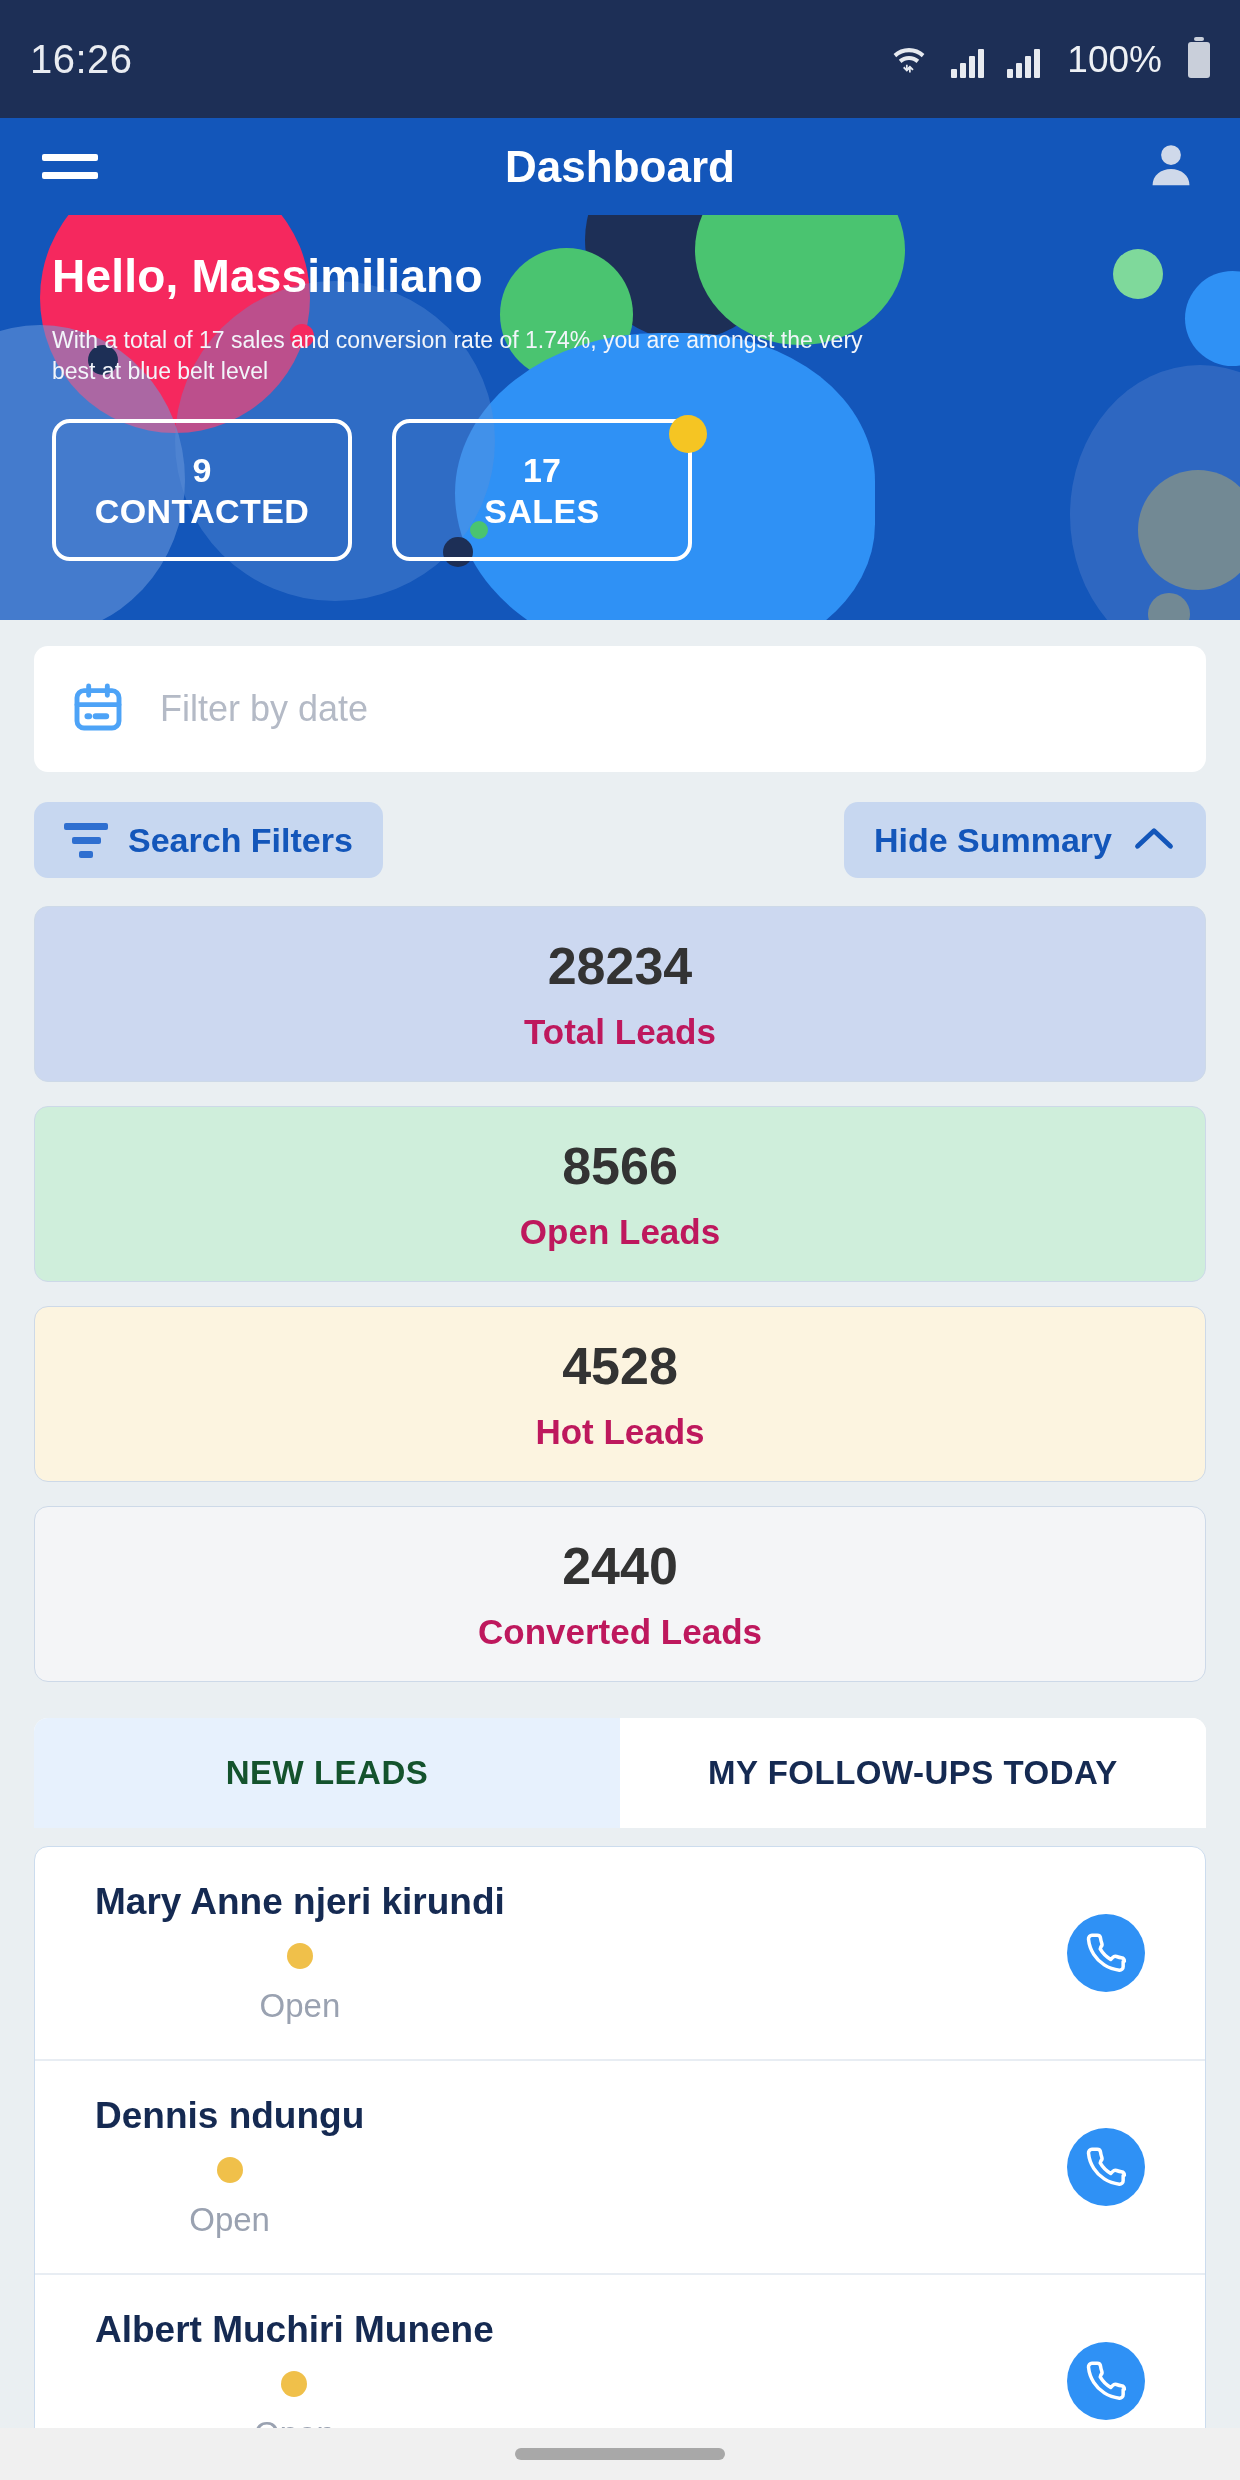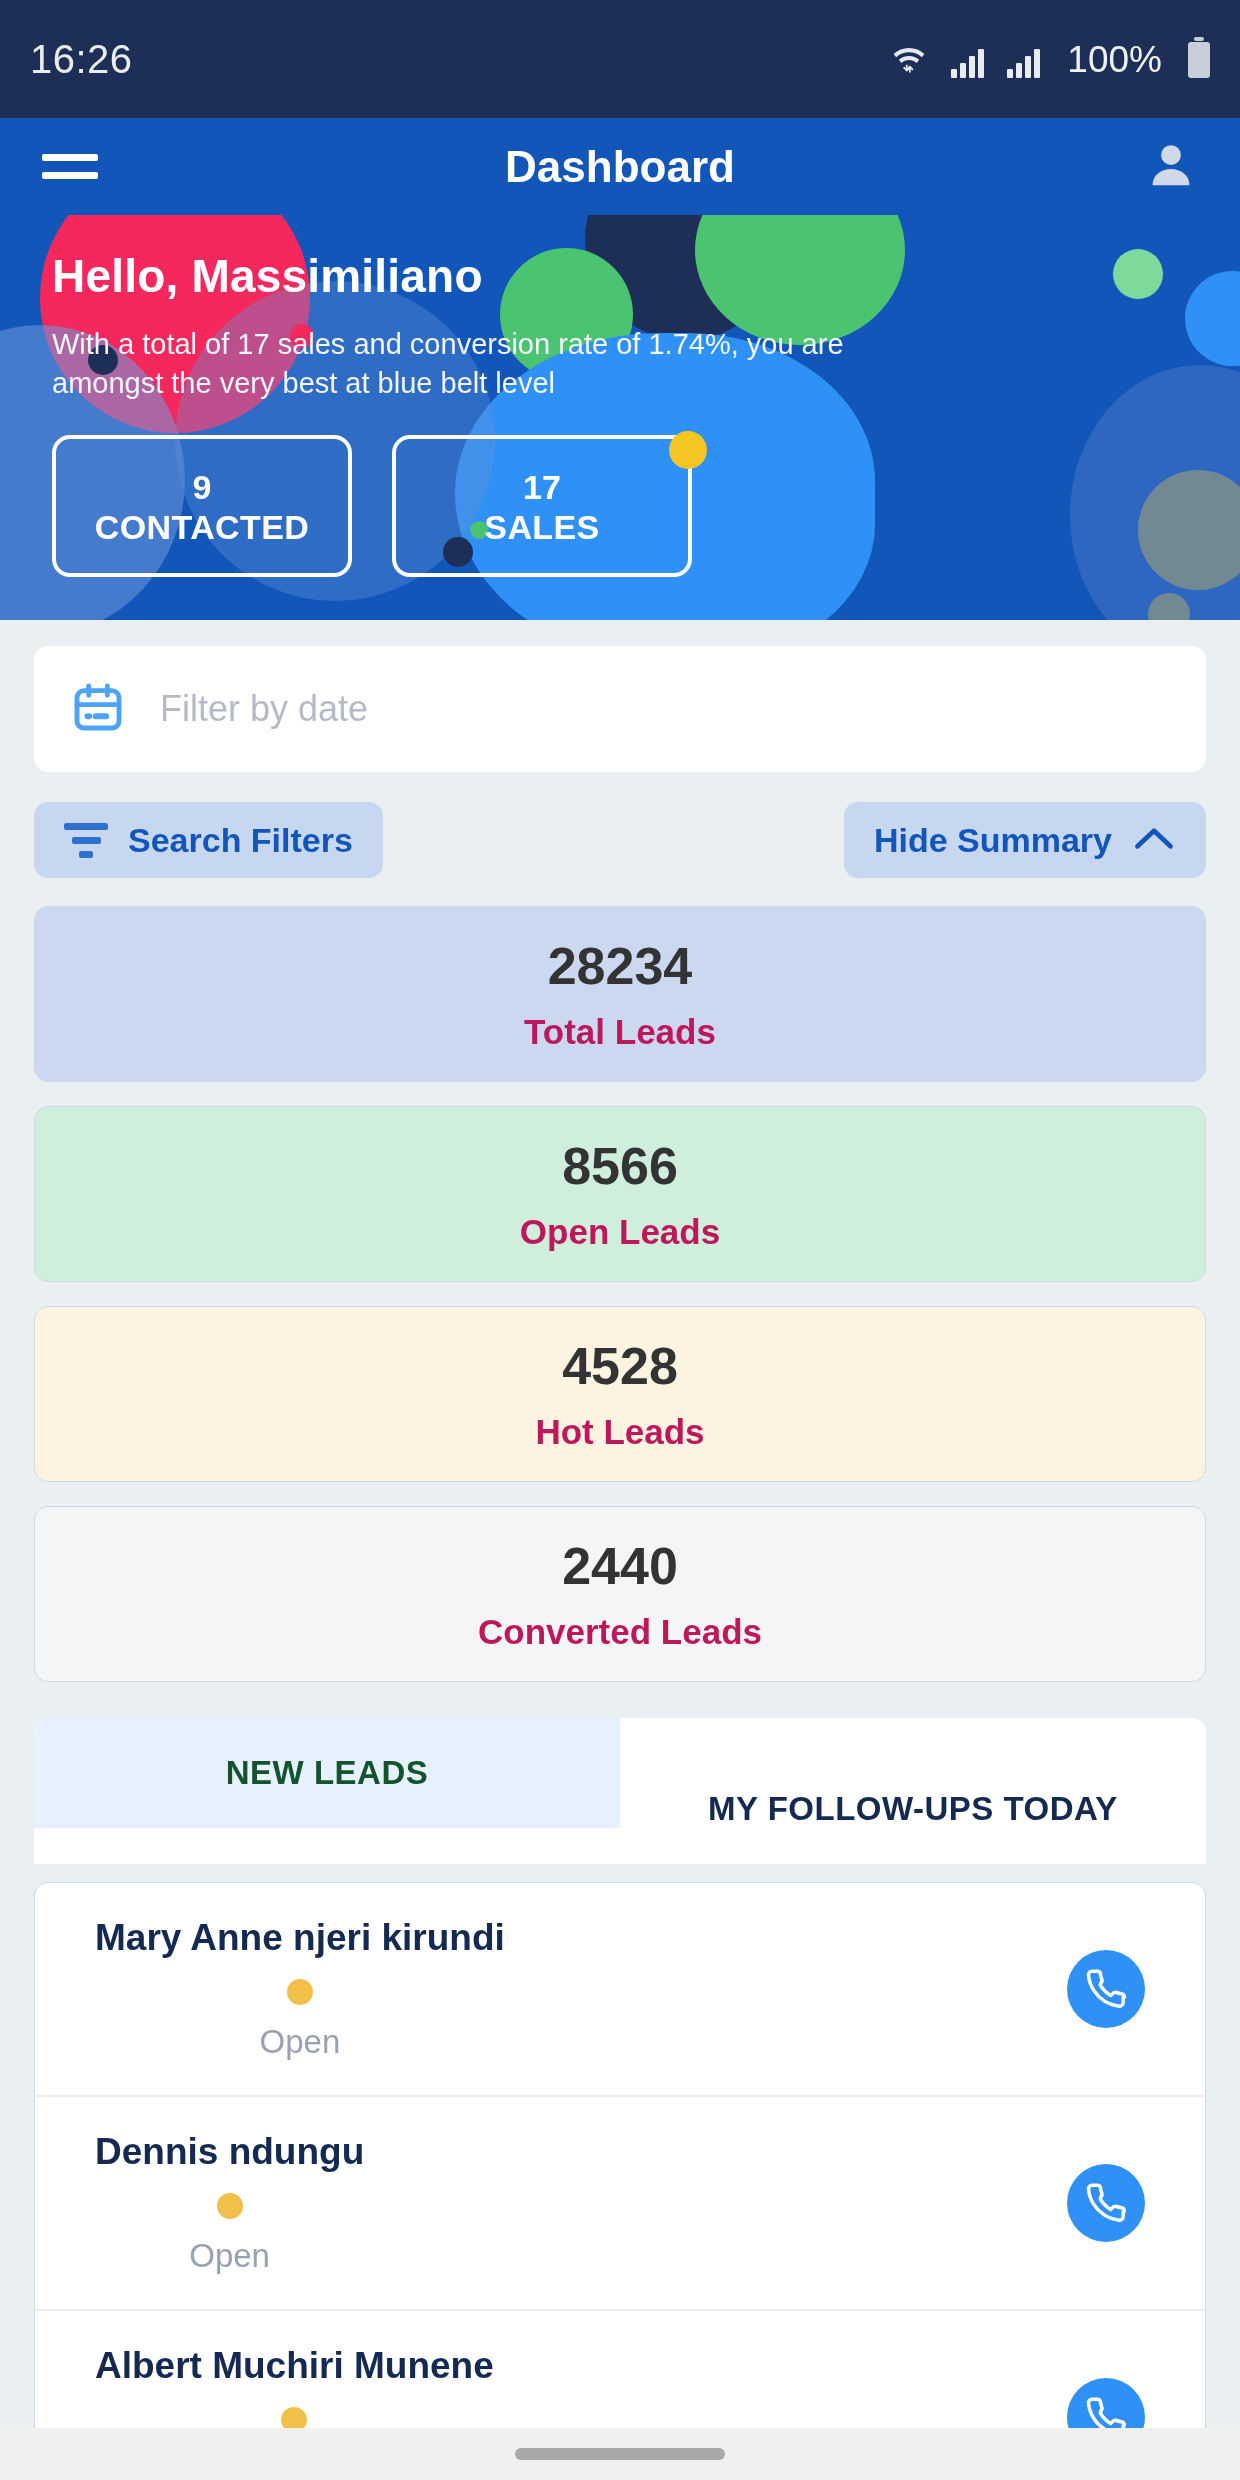--- a/index.html
+++ b/index.html
@@ -42,21 +42,21 @@
   }
   .avatar-icon { margin-left:auto; position:relative; z-index:2; }
 
   
   .hero {
     position:relative; height:405px; background:#1356ba; overflow:hidden; flex:0 0 auto;
   }
   .blob { position:absolute; border-radius:50%; }
   .hero-inner { position:relative; z-index:5; padding:34px 52px 0 52px; }
   .hero-hello { font-size:46px; font-weight:bold; color:#ffffff; letter-spacing:0.2px; }
-  .hero-sub { margin-top:22px; font-size:29px; line-height:1.35; color:#f2f5fa; max-width:830px; }
+  .hero-sub { margin-top:22px; font-size:23px; line-height:1.35; color:#f2f5fa; max-width:830px; }
   .chips { display:flex; gap:40px; margin-top:32px; position:relative; z-index:6; }
   .chip {
     width:300px; height:142px; border:4px solid #ffffff; border-radius:18px;
     display:flex; flex-direction:column; align-items:center; justify-content:center;
     color:#ffffff; position:relative;
   }
   .chip-num { font-size:34px; font-weight:bold; line-height:1.25; }
   .chip-lbl { font-size:34px; font-weight:bold; letter-spacing:0.4px; }
   .chip-dot {
     position:absolute; right:-19px; top:-8px; width:38px; height:38px;
@@ -94,21 +94,21 @@
 
   .tabs {
     display:flex; margin-top:36px; border-radius:14px 14px 0 0; overflow:hidden;
     background:#ffffff;
   }
   .tab {
     flex:1; height:110px; display:flex; align-items:center; justify-content:center;
     font-size:33px; font-weight:bold; letter-spacing:0.5px; cursor:pointer;
   }
   .tab.active { background:#e7f1fd; color:#14532d; }
-  .tab.inactive { background:#ffffff; color:#152a52;margin-top:36px; }
+  .tab.inactive { background:#ffffff; color:#152a52; }
 
   .leadlist {
     margin-top:18px; background:#ffffff; border:1px solid #ccdcee;
     border-radius:14px; overflow:hidden;
   }
   .lead {
     display:flex; align-items:center; justify-content:space-between;
     padding:34px 60px; border-bottom:2px solid #e8edf3;
   }
   .lead:last-child { border-bottom:none; }

